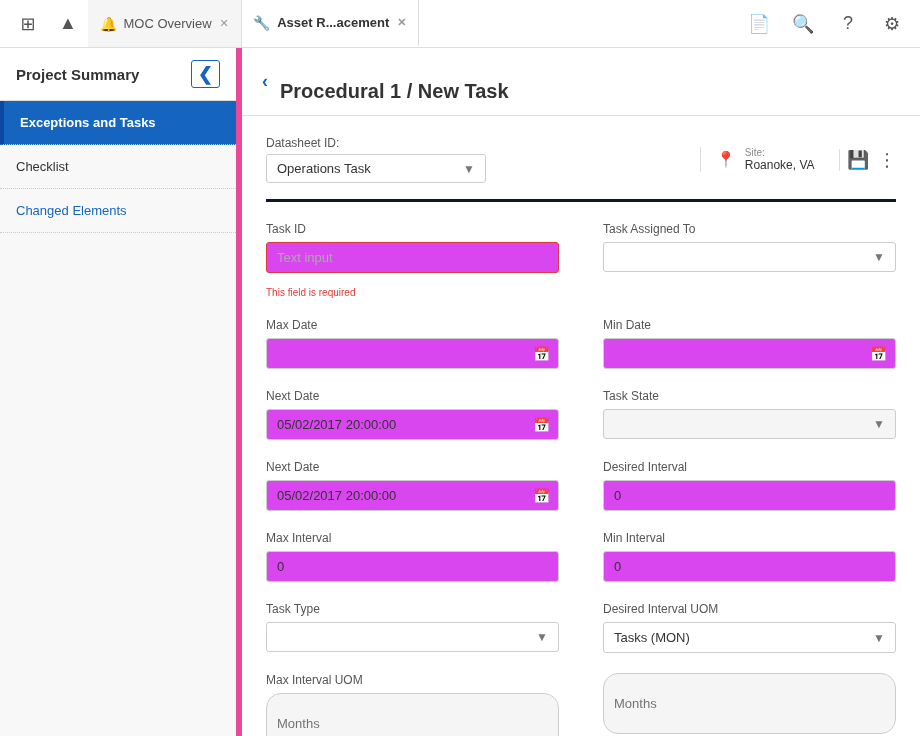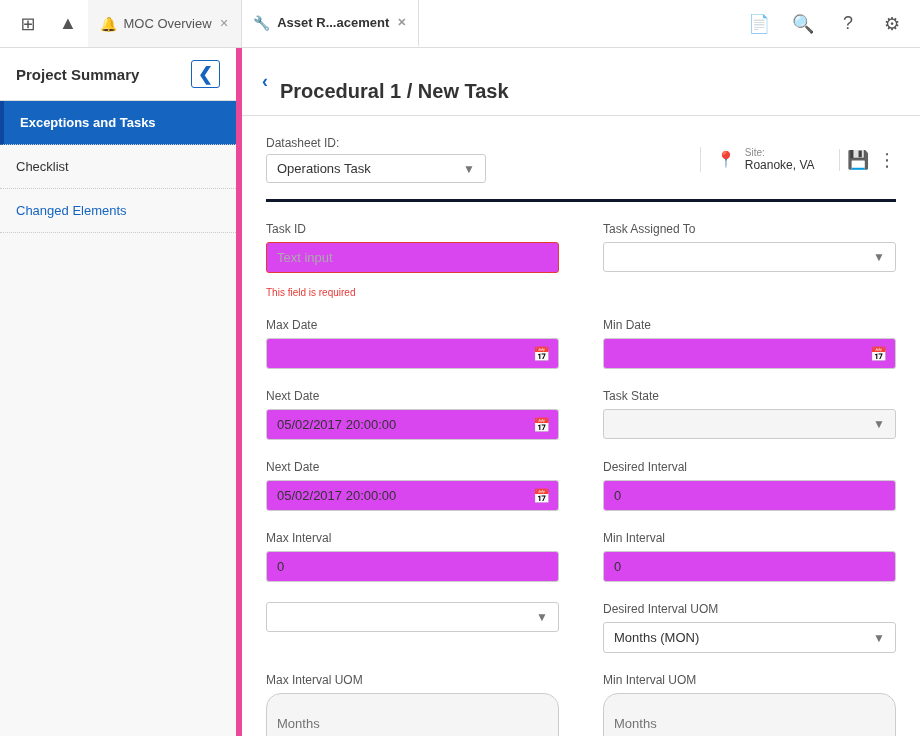--- a/index.html
+++ b/index.html
@@ -296,40 +296,40 @@
           <div class="field-label">Max Interval</div>
           <input class="field-input" type="text" value="0" style="">
         </div>
 
         <div class="form-field">
           <div class="field-label">Min Interval</div>
           <input class="field-input" type="text" value="0" style="">
         </div>
 
         <div class="form-field">
+          <div class="field-label">Task Type</div>
           <div class="field-select">
             <span></span>
             <span class="dropdown-arrow">▼</span>
           </div>
         </div>
 
         <div class="form-field">
           <div class="field-label">Desired Interval UOM</div>
           <div class="field-select">
-            <span>Months (MON)</span>
+            <span>Tasks (MON)</span>
             <span class="dropdown-arrow">▼</span>
           </div>
         </div>
 
         <div class="form-field">
           <div class="field-label">Max Interval UOM</div>
           <div class="uom-field">Months</div>
         </div>
 
         <div class="form-field">
-          <div class="field-label">Min Interval UOM</div>
           <div class="uom-field">Months</div>
         </div>
 
       </div>
     </div>
   </div>
 </div>
 
 </body></html>

